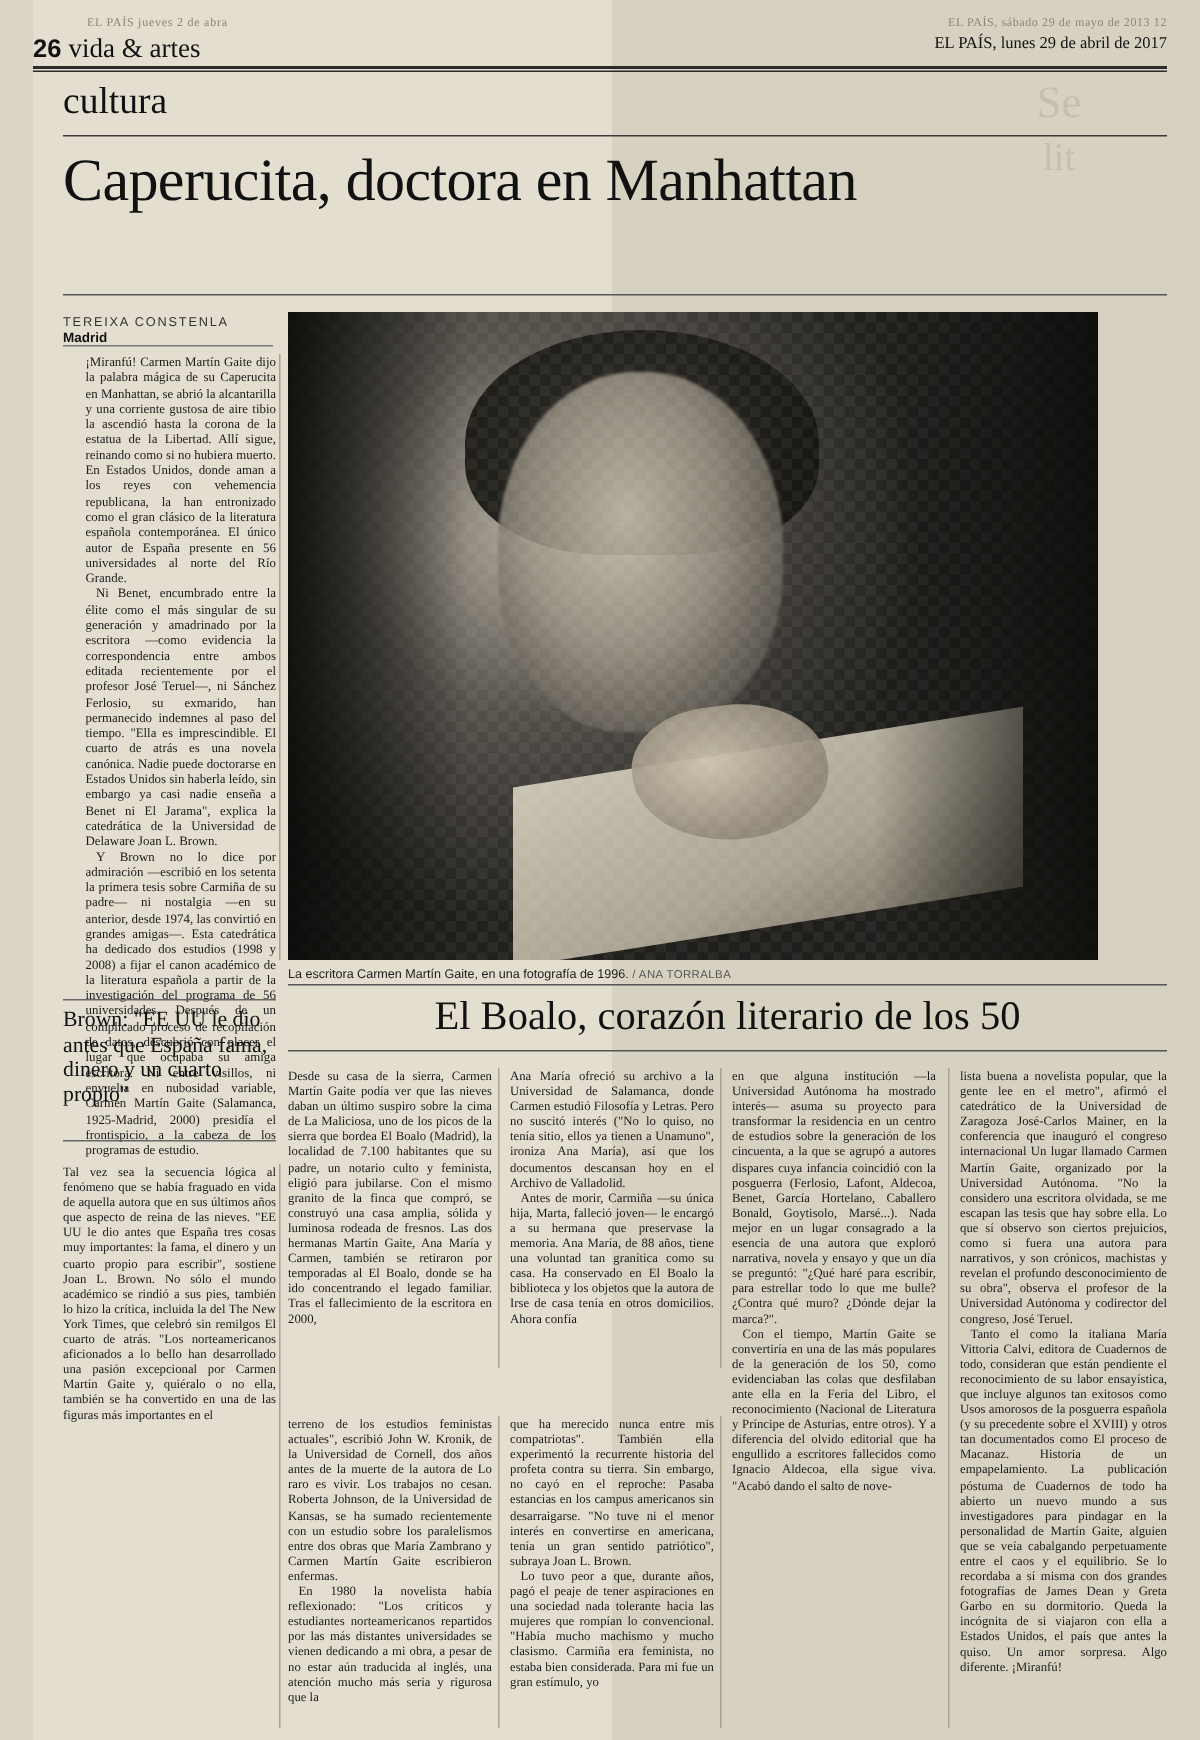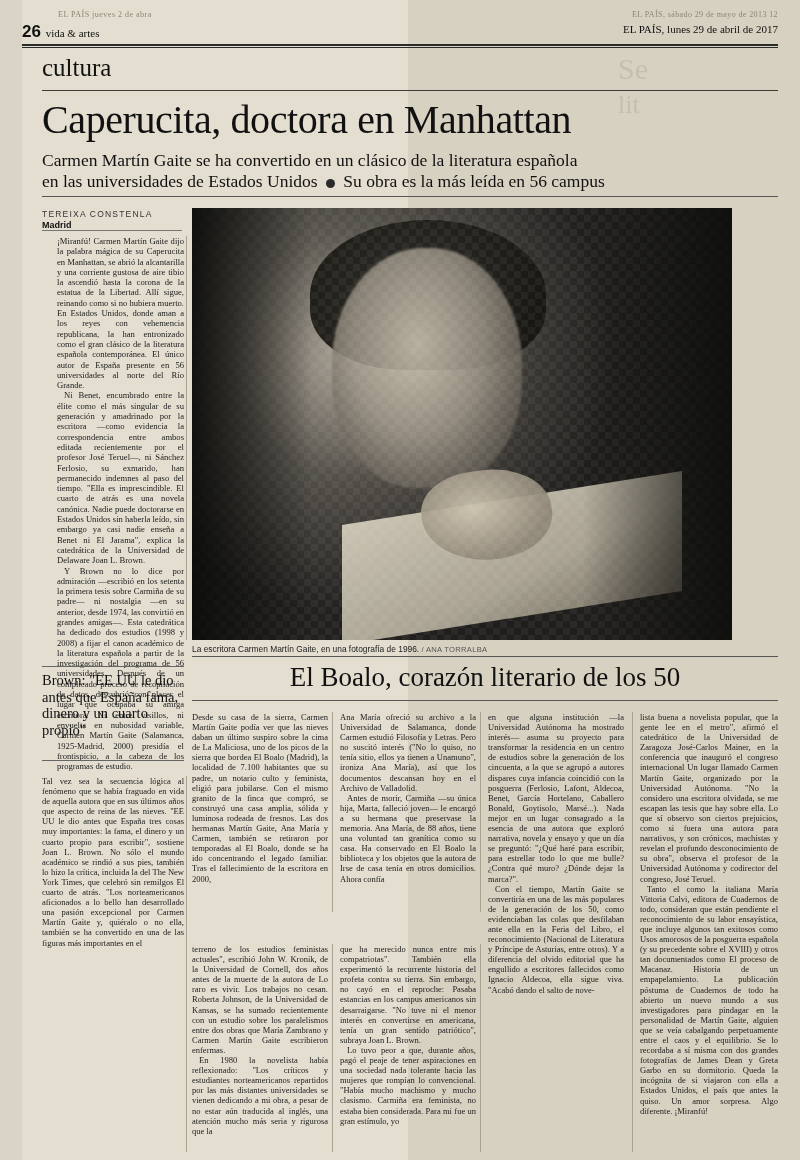--- a/index.html
+++ b/index.html
@@ -32,21 +32,21 @@
   .masthead-faint {
     position:absolute; left:0; top:0; font-size:8px; color:#8d8675;
     letter-spacing:0.5px; font-family:"Liberation Serif", serif;margin-left:36px;
   }
   .folio {
     position:absolute; left:0; top:12px;
     font-size:17px; font-weight:bold; font-family:"Liberation Sans", sans-serif;
     color:#111;
   }
   .folio .section {
-    font-weight:normal; font-size:11px; font-family:"Liberation Serif", serif;
+    font-weight:normal; font-size:18px; font-family:"Liberation Serif", serif;
   }
   .edition-faint {
     position:absolute; right:0; top:0; font-size:8px; color:#8d8675;
     letter-spacing:0.4px;
     text-align:right;
   }
   .edition {
     position:absolute; right:0; top:13px; font-size:11px; color:#111;
     font-family:"Liberation Serif", serif;
   }
@@ -164,20 +164,21 @@
     position:absolute; left:192px; top:644px; width:540px;
     font-size:8.4px; font-family:"Liberation Sans", sans-serif; color:#1c1c1c;
   }
   .photo-caption .credit { color:#555; font-size:7.6px; letter-spacing:0.3px; }
 
   
   .ghost {
     position:absolute; right:6px; top:52px; width:176px;
     color:#b8b1a0; font-family:"Liberation Serif", serif;
     opacity:0.55;
+    text-align:center;
   }
   .ghost .g1 { font-size:30px; }
   .ghost .g2 { font-size:26px; margin-top:4px; }
   .ghost .g3 { font-size:24px; margin-top:8px; color:#b0a896; }
 
   
   .rule-mid { position:absolute; left:192px; top:656px; width:586px; height:1px; background:#555; }
   .subheadline {
     position:absolute; left:192px; top:662px; width:586px;
     font-size:27px; font-family:"Liberation Serif", serif; color:#111; text-align:center;
@@ -225,26 +226,20 @@
 
   <div class="kicker">cultura</div>
   <div class="rule-kicker"></div>
 
   <div class="ghost">
     <div class="g1">Se</div>
     <div class="g2">lit</div>
   </div>
 
   <div class="headline">Caperucita, doctora en Manhattan</div>
-  <div class="subhead">
-    <span>Carmen Martín Gaite se ha convertido en un clásico de la literatura española</span><br>
-    <span>en las universidades de Estados Unidos</span>
-    <span class="bullet"></span>
-    <span>Su obra es la más leída en 56 campus</span>
-  </div>
   <div class="rule-sub"></div>
 
   <div class="byline">
     <div class="author">TEREIXA CONSTENLA</div>
     <div class="place">Madrid</div>
   </div>
   <div class="byline-rule"></div>
 
   <div class="col-lead">
     <p class="first">¡Miranfú! Carmen Martín Gaite dijo la palabra mágica de su Caperucita en Manhattan, se abrió la alcantarilla y una corriente gustosa de aire tibio la ascendió hasta la corona de la estatua de la Libertad. Allí sigue, reinando como si no hubiera muerto. En Estados Unidos, donde aman a los reyes con vehemencia republicana, la han entronizado como el gran clásico de la literatura española contemporánea. El único autor de España presente en 56 universidades al norte del Río Grande.</p>

